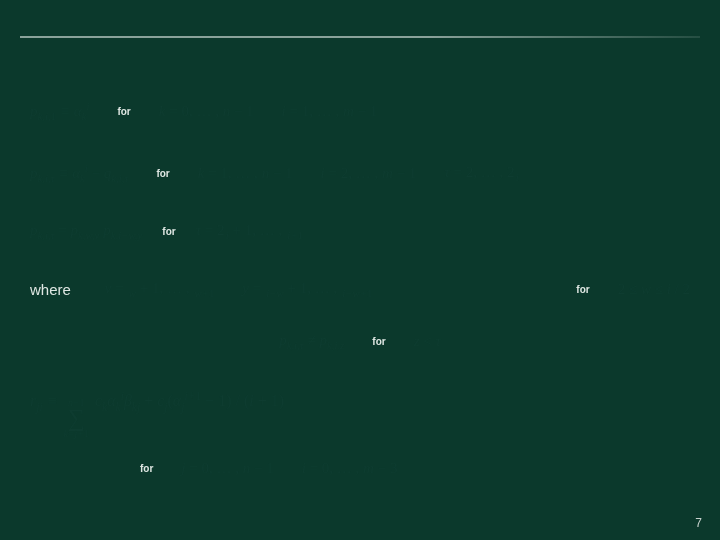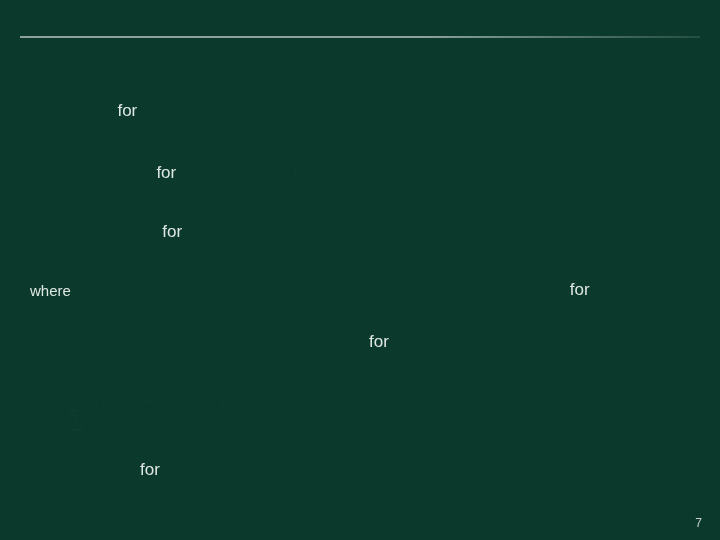--- a/index.html
+++ b/index.html
@@ -37,21 +37,22 @@
     display: flex;
     align-items: center;
     gap: 28px;
     color: #0d3a2e;
     font-family: "Times New Roman", Times, serif;
     font-size: 15px;
   }
   .for-label {
     color: #dfe7e3;
     font-family: Arial, Helvetica, sans-serif;
-    font-size: 17px;
+    font-size: 10px;
+    font-weight: bold;
   }
   .where-label {
     color: #dfe7e3;
     font-family: Arial, Helvetica, sans-serif;
     font-size: 15px;
     margin-right: 6px;
   }
   .math {
     font-family: "Times New Roman", Times, serif;
     font-style: italic;

